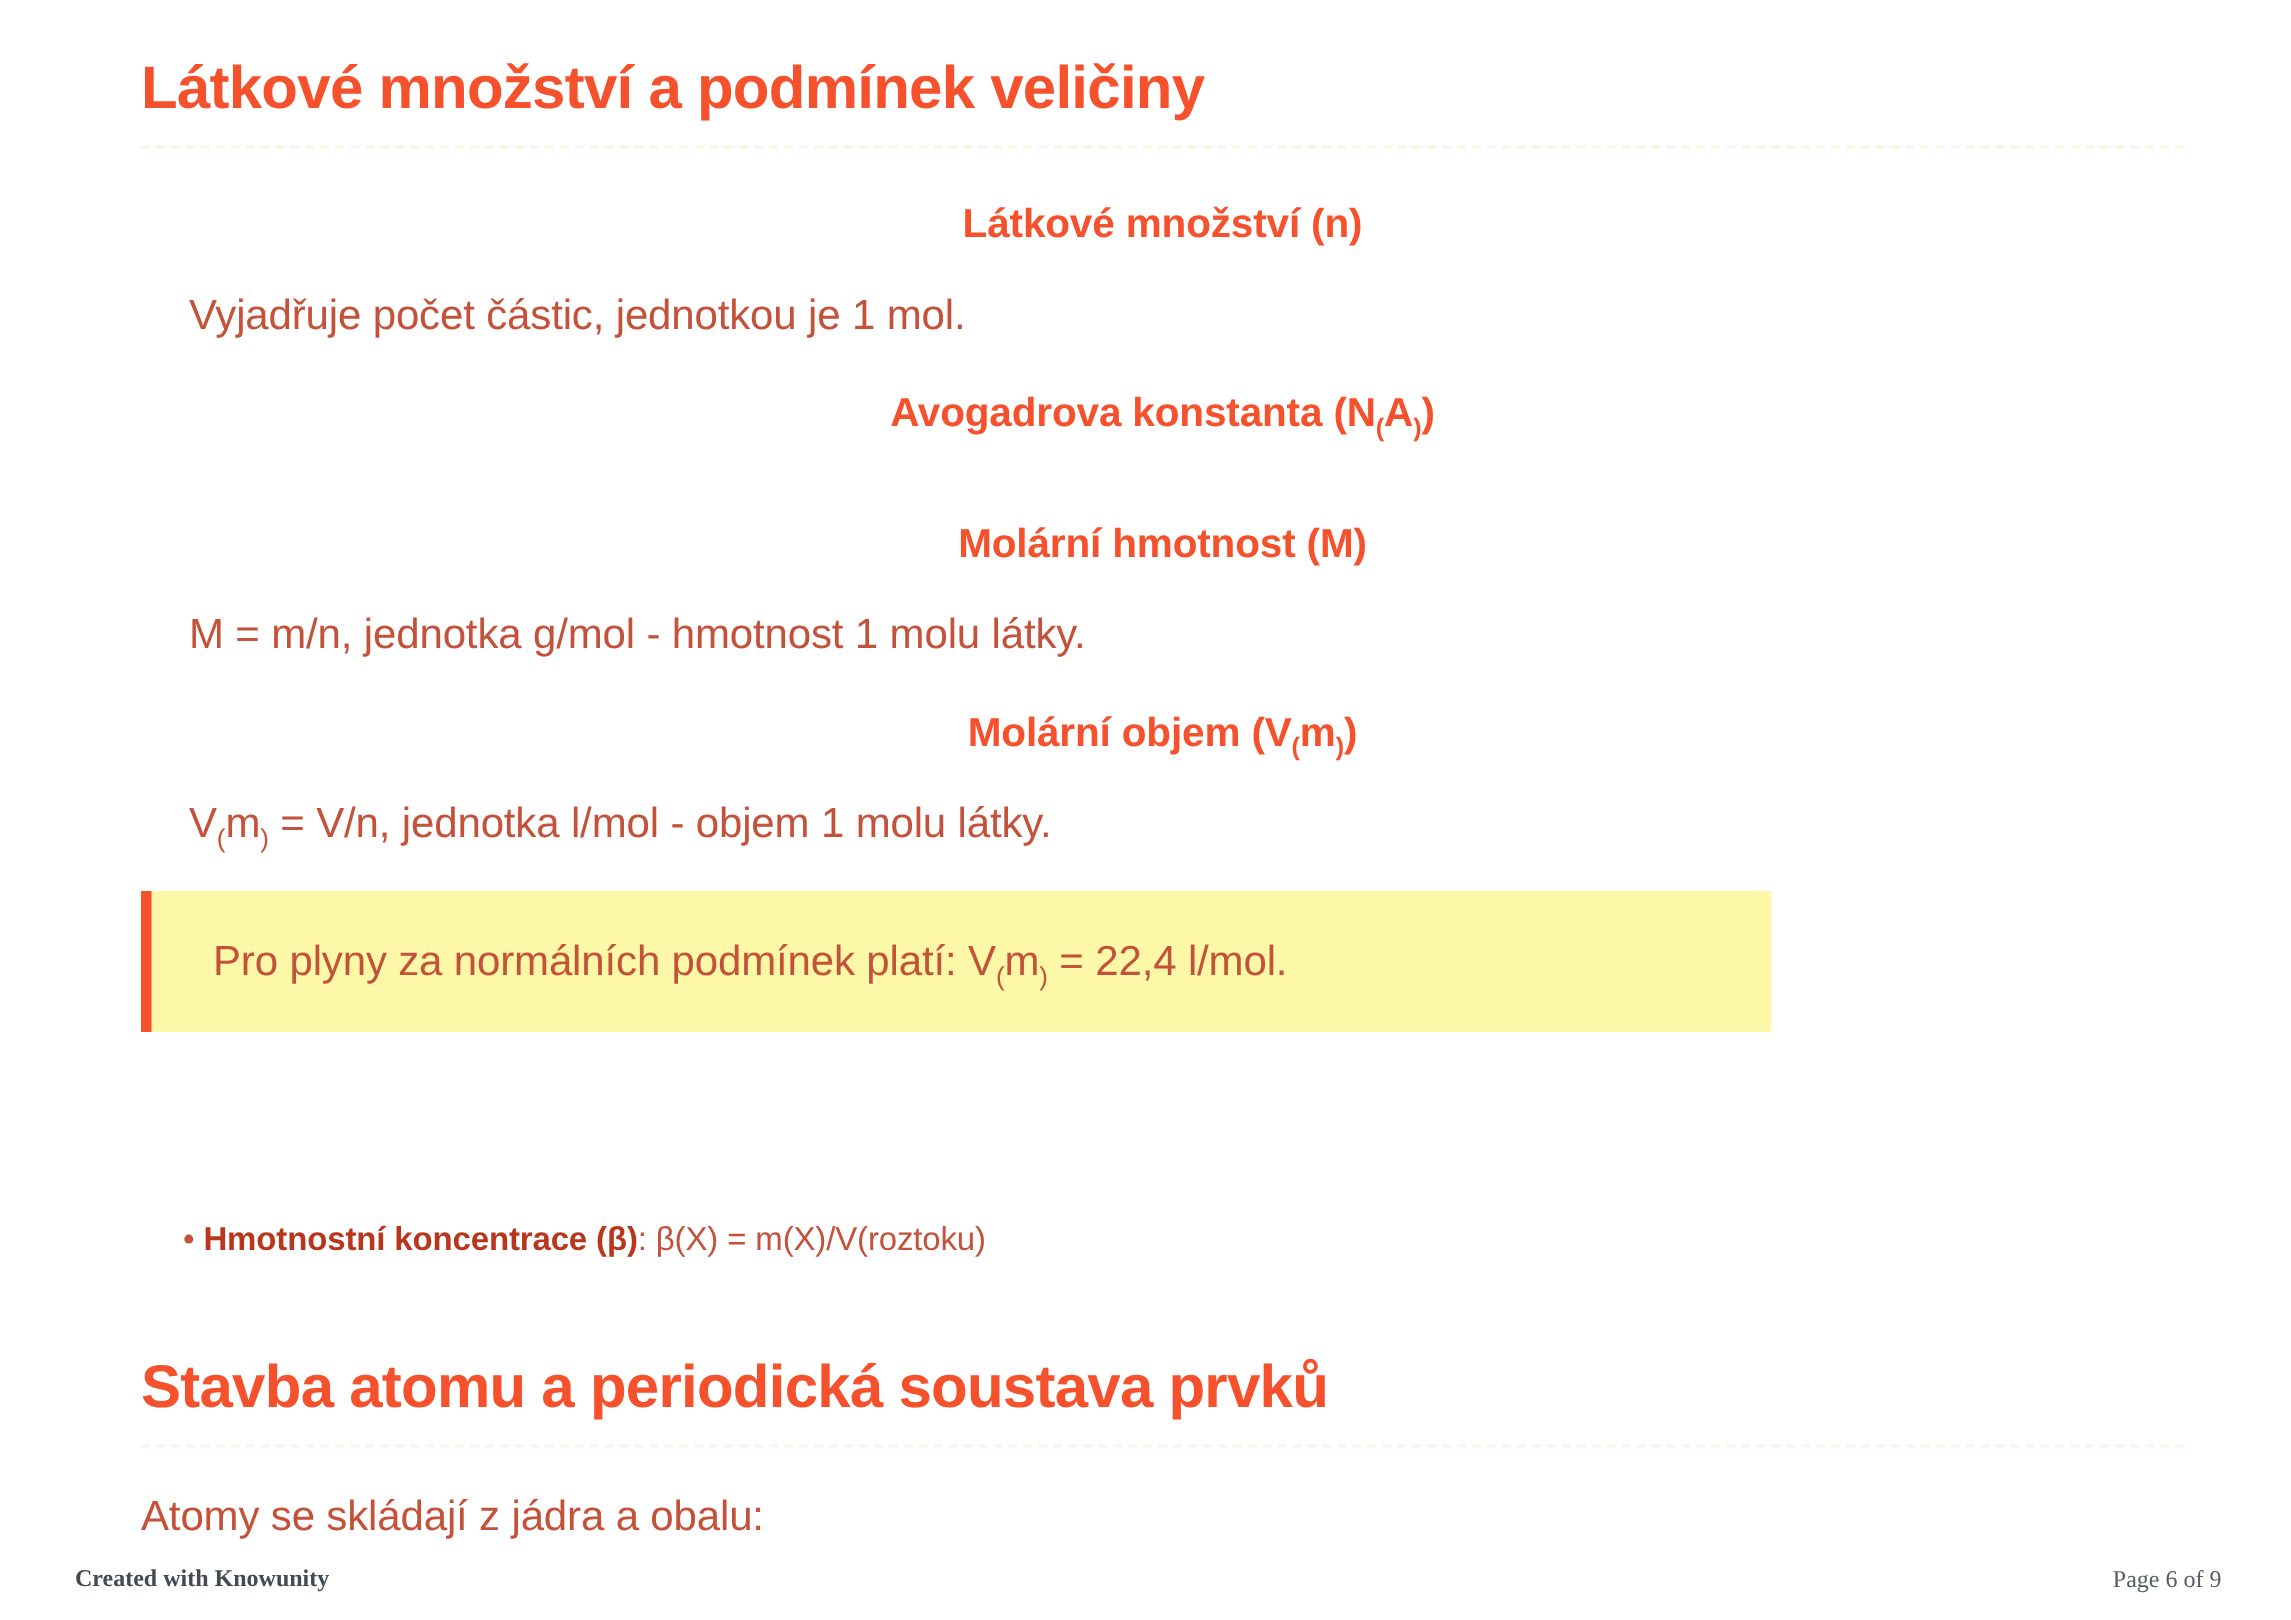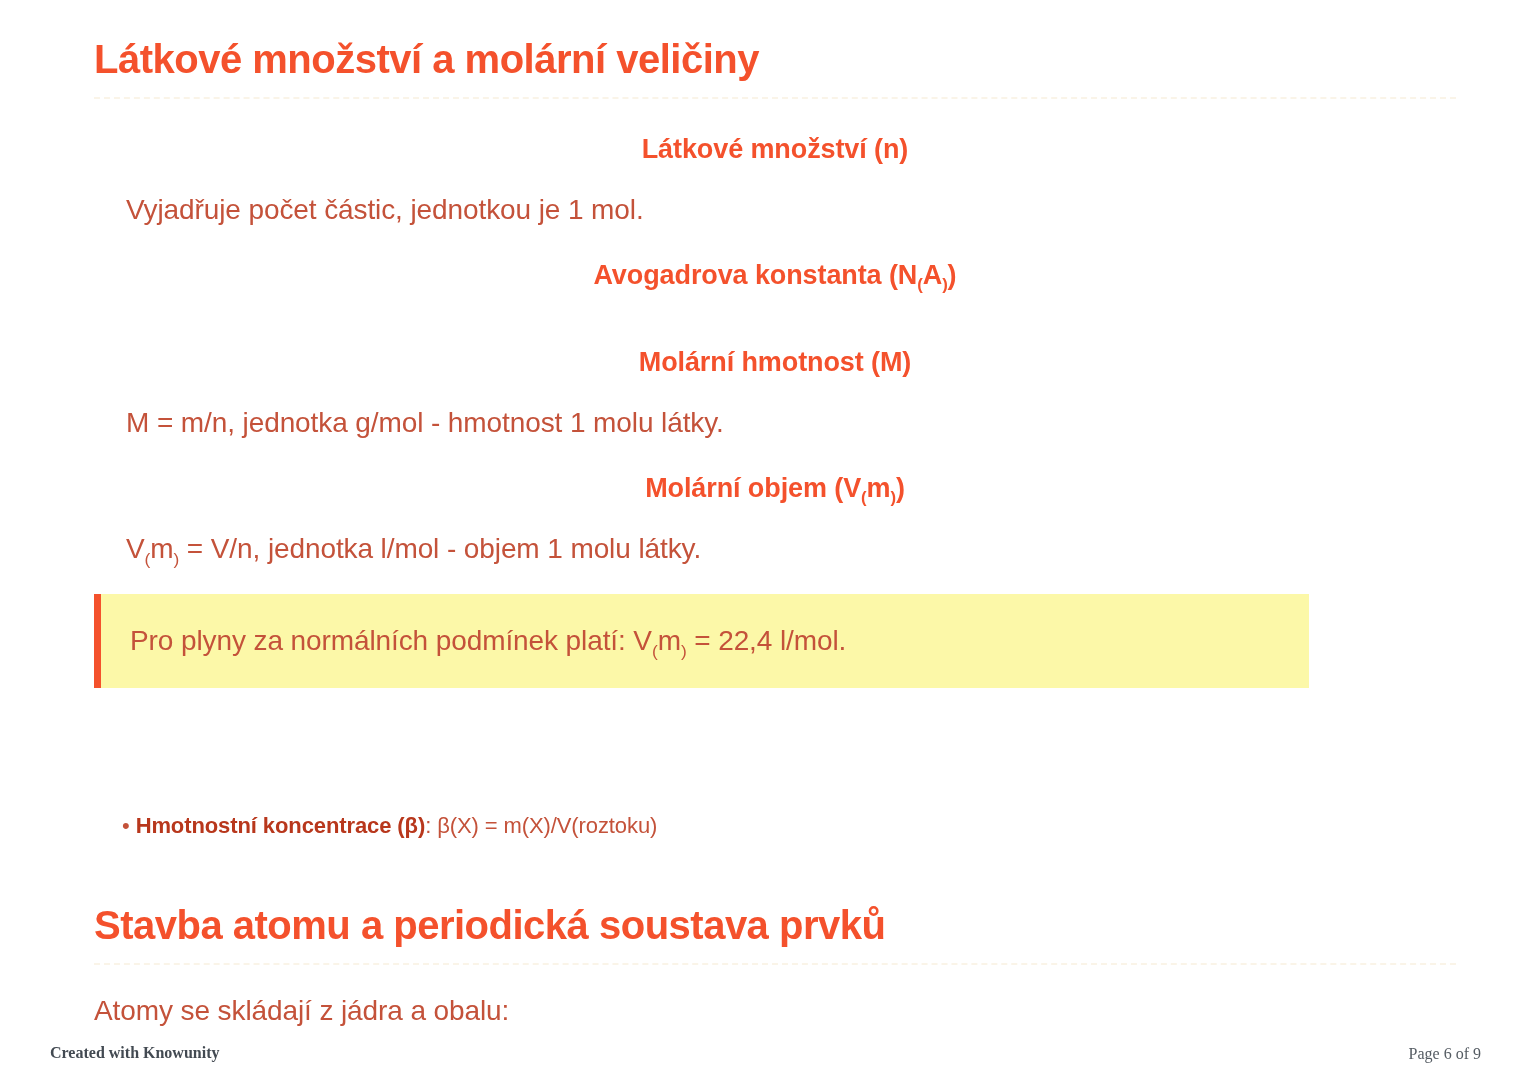--- a/index.html
+++ b/index.html
@@ -85,25 +85,25 @@
     font-size: 0.66em;
     vertical-align: super;
     line-height: 0;
   }
 
   
   .callout {
     background: #fcf8a8;
     border-left: 7px solid #f4512c;
     box-sizing: border-box;
-    width: 1215px;
+    width: 1087px;
     height: 94px;
     display: flex;
     align-items: center;
-    padding-left: 29px;
+    padding-left: 41px;
   }
   .callout .body-line { margin: 0; }
 
   
   .bullet-row {
     font-size: 22px;
     line-height: 1.35;
     color: #c4523a;
     letter-spacing: -0.1px;
     margin-left: 28px;
@@ -141,21 +141,21 @@
   .gap-f { height: 29px; }
   .gap-g { height: 32px; }
   .gap-h { height: 27px; }
 </style>
 </head>
 <body>
 
 <div class="page">
   <div class="content">
 
-    <h1 class="doc-h1">Látkové množství a molární veličiny</h1>
+    <h1 class="doc-h1">Látkové množství a podmínek veličiny</h1>
 
     <div class="gap-a"></div>
 
     <h3 class="doc-h3">Látkové množství (n)</h3>
     <div class="gap-b"></div>
     <p class="body-line indent">Vyjadřuje počet částic, jednotkou je 1 mol.</p>
 
     <div class="gap-c"></div>
 
     <h3 class="doc-h3"><span>Avogadrova konstanta (N</span><span class="sub">(</span><span>A</span><span class="sub">)</span><span>)</span></h3>

